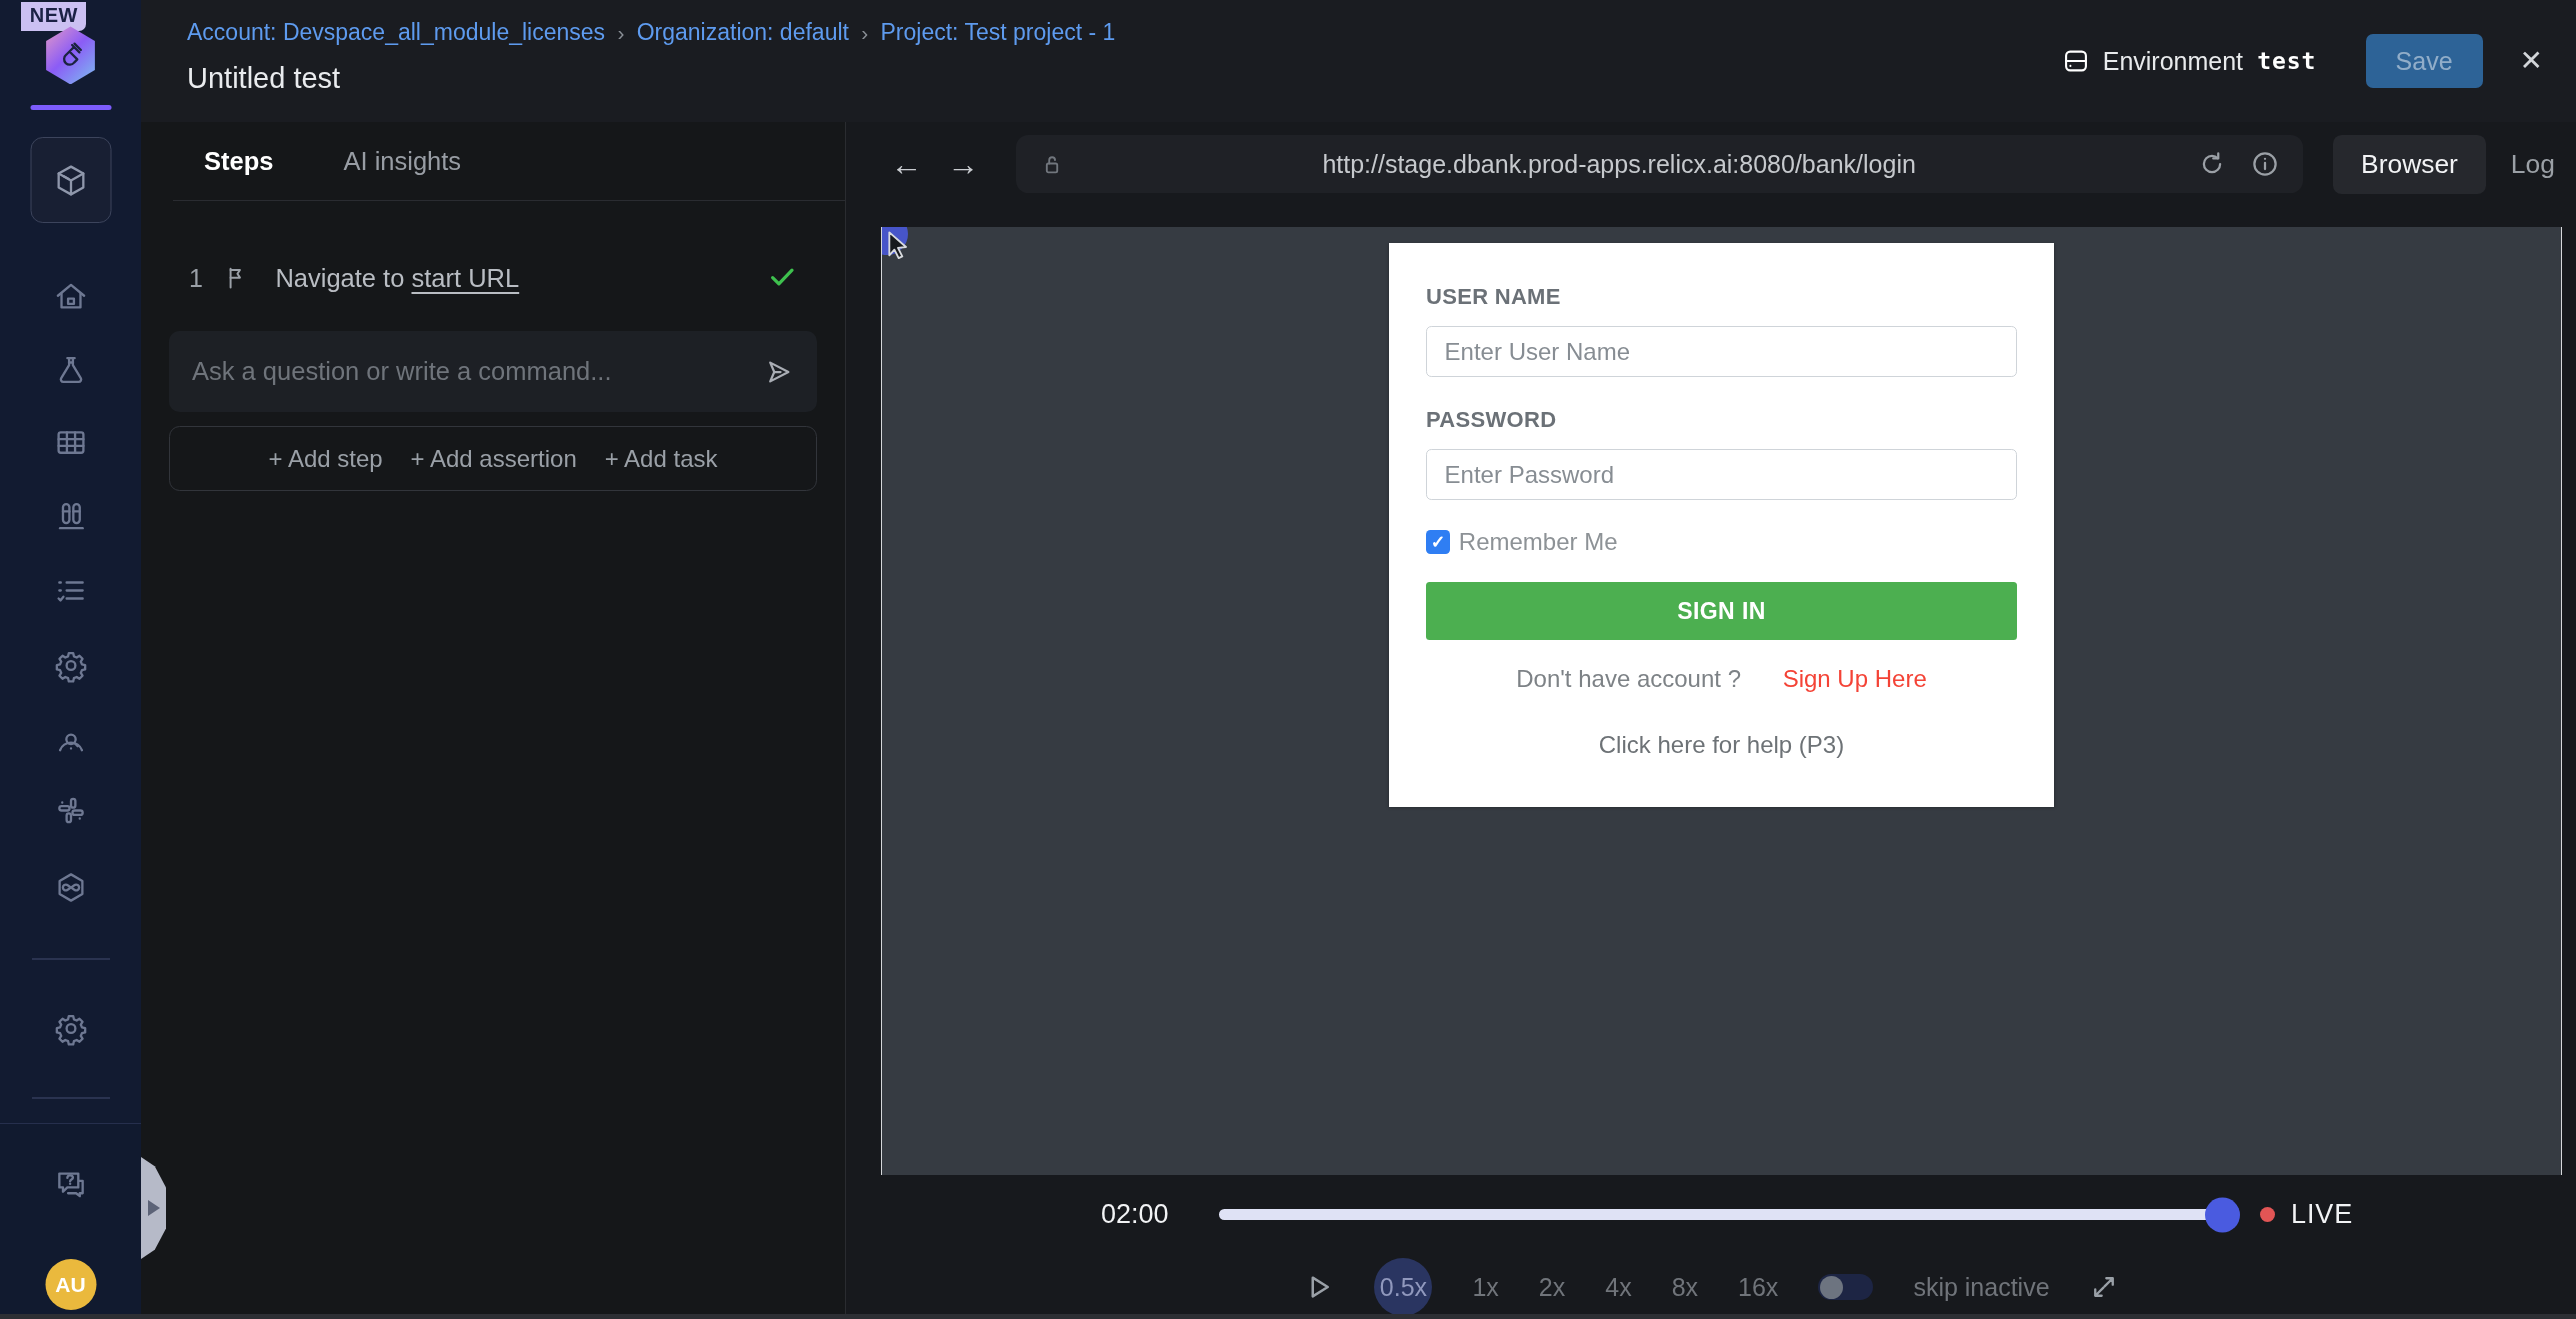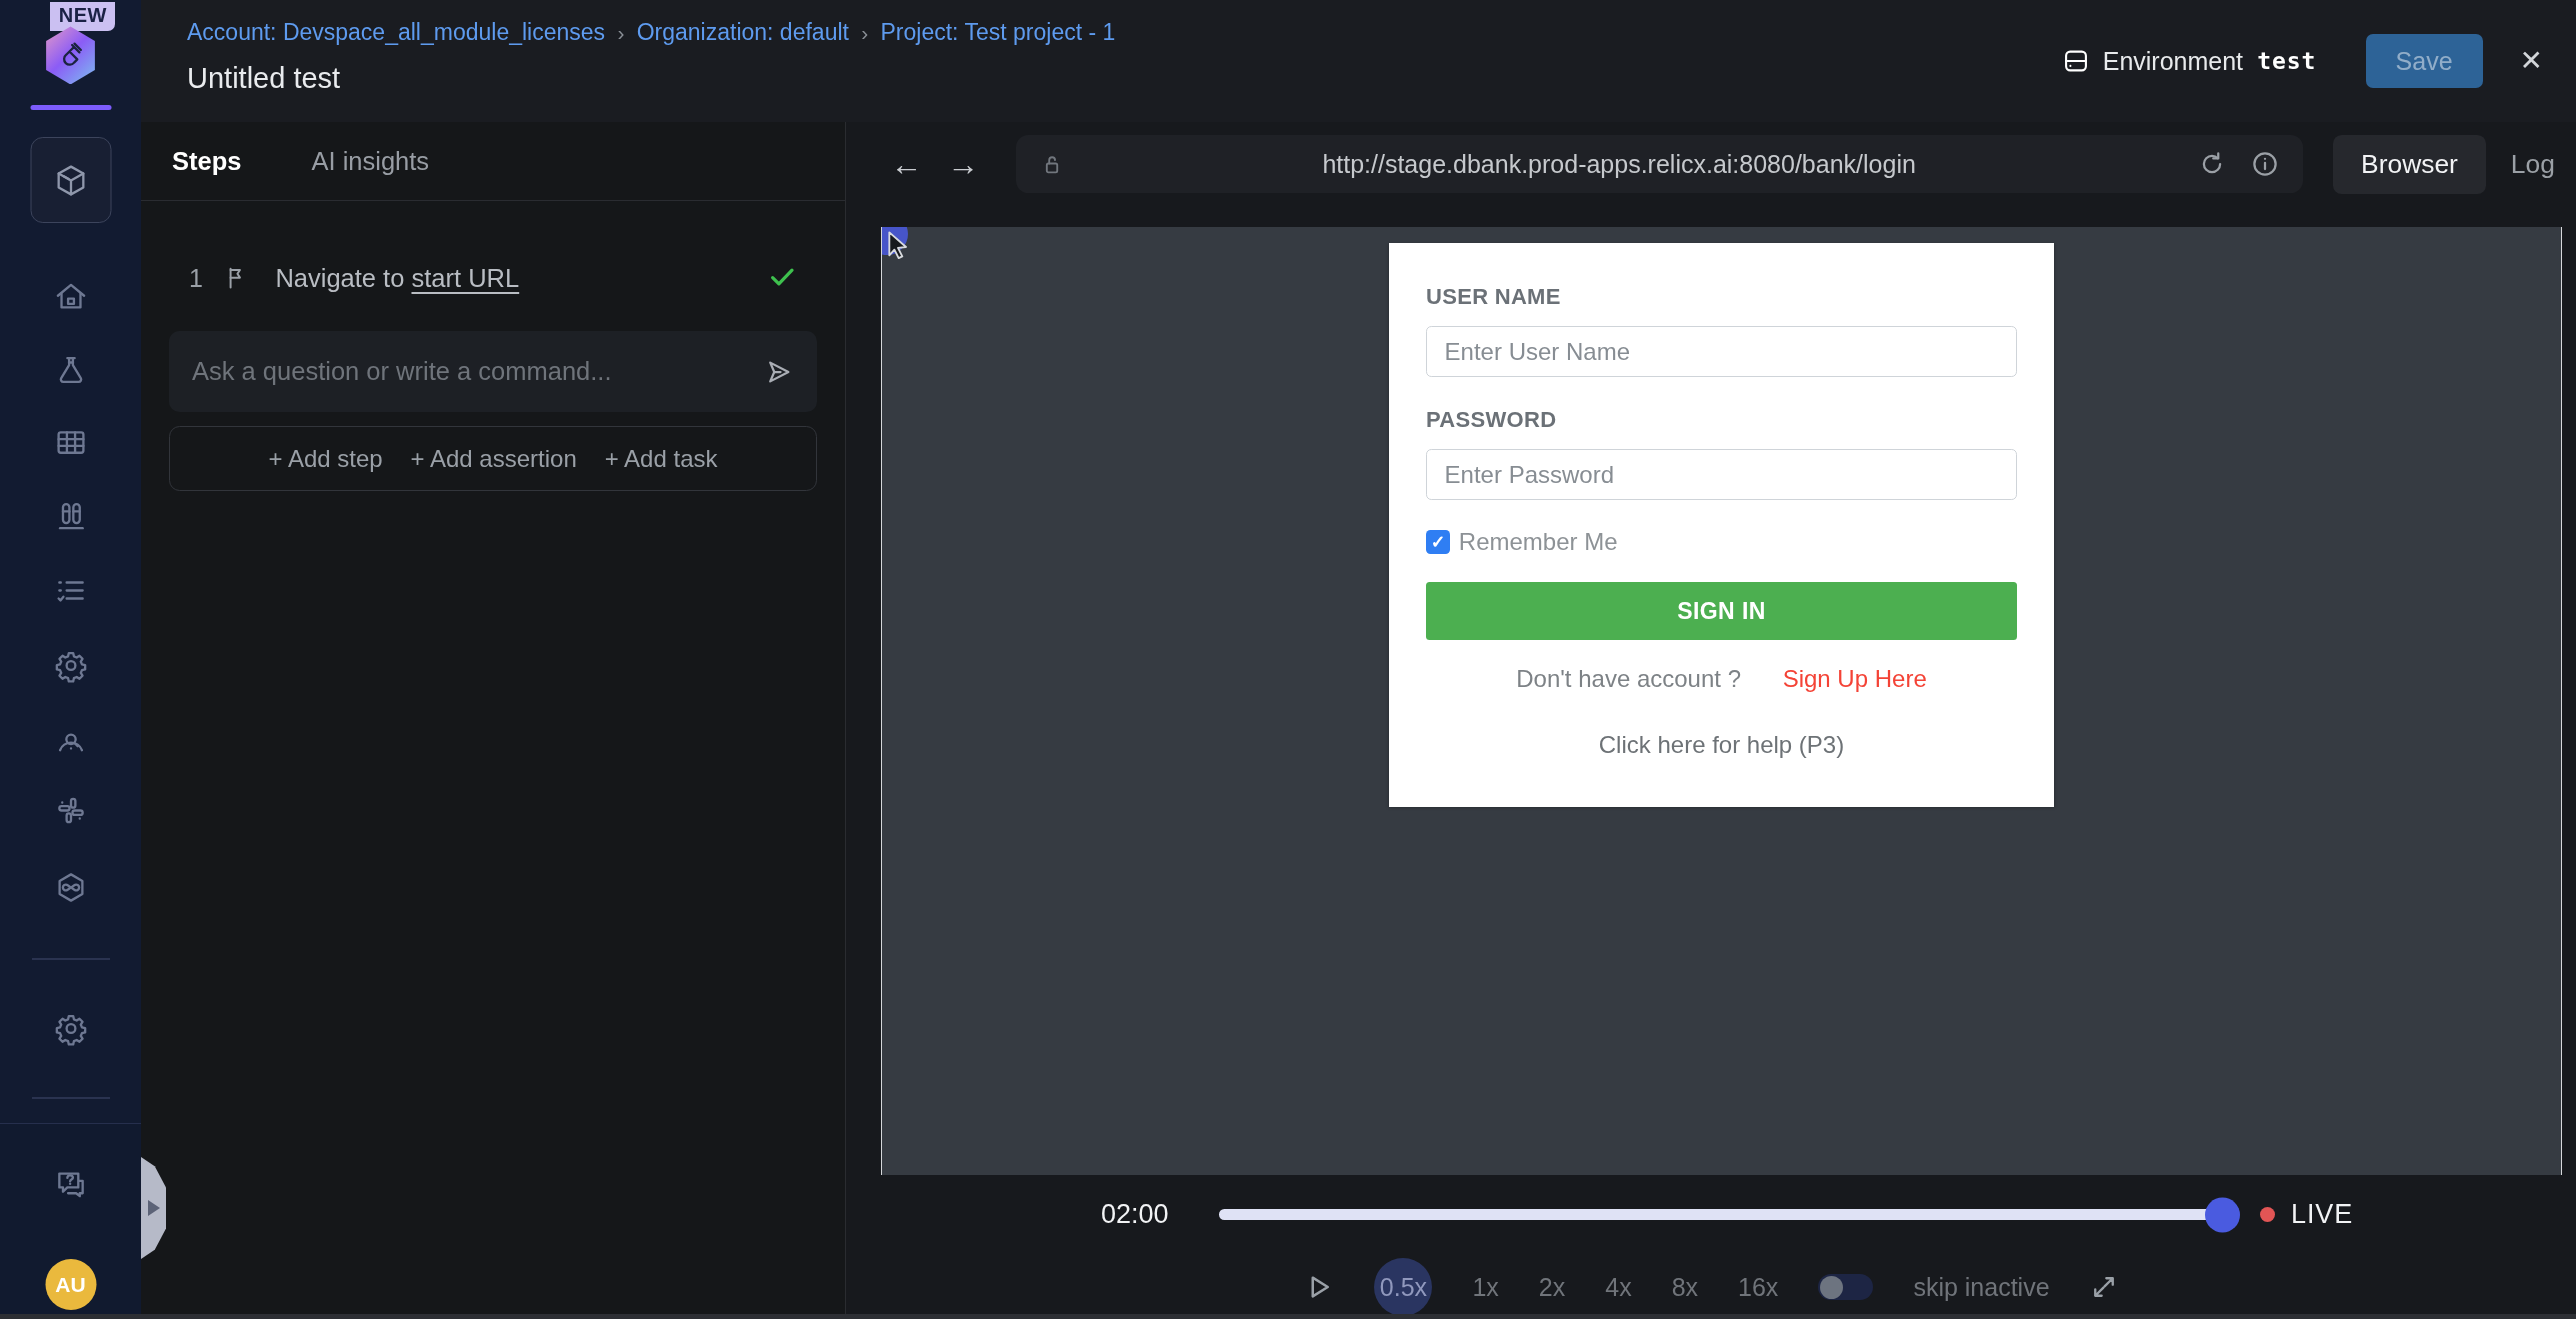--- a/index.html
+++ b/index.html
@@ -2,21 +2,21 @@
 <html style="font-size:14px"><head>
 <meta charset="utf-8">
 <style>
   * { margin:0; padding:0; box-sizing:border-box; }
   html,body { background:#0e1014; }
   body { font-family:"Liberation Sans", sans-serif; }
   .app { position:relative; width:2576px; height:1320px; background:#17191d; overflow:hidden; display:flex; }
 
   
   .sidebar { position:relative; width:141px; height:100%; background:#121b31; flex:0 0 141px; }
-  .new-badge { position:absolute; top:1.8px; left:21px; background:#cbc0f2; color:#1b2145; font-size:20px; font-weight:bold; padding:2.6px 8.8px 3.5px; border-radius:0 0 7px 0; letter-spacing:0.4px;margin-left:29px; }
+  .new-badge { position:absolute; top:1.8px; left:21px; background:#cbc0f2; color:#1b2145; font-size:20px; font-weight:bold; padding:2.6px 8.8px 3.5px; border-radius:0 0 7px 0; letter-spacing:0.4px; }
   .logo-hex { position:absolute; top:26.4px; left:50%; transform:translateX(-50%); width:53px; height:58px; background:linear-gradient(135deg,#e89cc5 0%,#8b5cf6 48%,#7cc4f0 100%); clip-path:polygon(50% 0,96% 25%,96% 75%,50% 100%,4% 75%,4% 25%); display:flex; align-items:center; justify-content:center; }
   .logo-hex svg { width:32px; height:32px; stroke:#1b2340; }
   .logo-underline { position:absolute; top:105px; left:50%; transform:translateX(-50%); width:81px; height:5.3px; border-radius:2.6px; background:#7c5cfc; }
   .side-active { position:absolute; top:137px; left:50%; transform:translateX(-50%); width:81px; height:86px; border:1.8px solid #3c445c; border-radius:12.3px; background:#181f33; display:flex; align-items:center; justify-content:center; }
   .side-ic { position:absolute; left:50%; transform:translateX(-50%); width:39px; height:39px; display:flex; align-items:center; justify-content:center; color:#6e7892; cursor:pointer; }
   .side-ic svg { width:35px; height:35px; stroke:currentColor; fill:none; stroke-width:1.6; stroke-linecap:round; stroke-linejoin:round; }
   .side-active svg { width:37px; height:37px; stroke:#8f97ab; fill:none; stroke-width:1.5; stroke-linecap:round; stroke-linejoin:round; }
   .side-div { position:absolute; left:50%; transform:translateX(-50%); width:78px; height:1.8px; background:#2a3350; }
   .sidebar-bottom { position:absolute; left:0; right:0; bottom:0; height:197px; background:#111a2f; border-top:1.8px solid #262f4d; }
   .avatar { position:absolute; top:1257px; left:50%; transform:translateX(-50%); width:51px; height:51px; border-radius:50%; background:#eab93d; color:#fff; font-weight:bold; font-size:21px; display:flex; align-items:center; justify-content:center; cursor:pointer; }
@@ -38,21 +38,21 @@
   .env-wrap { display:flex; align-items:center; gap:12.3px; color:#e8eaec; font-size:25px; }
   .env-wrap svg { width:28px; height:28px; stroke:#fff; fill:none; stroke-width:1.8; stroke-linecap:round; }
   .env-val { font-family:"DejaVu Sans Mono", monospace; font-weight:bold; font-size:23px; color:#fff; letter-spacing:0.9px; margin-left:1.8px; }
   .save-btn { background:#2d6397; color:rgba(255,255,255,.48); border:none; font-size:25px; padding:12.3px 30px; border-radius:7px; margin-left:26.4px; cursor:pointer; font-family:inherit; }
   .close-x { color:#d2d5d9; font-size:28px; margin-left:14px; cursor:pointer; line-height:1; }
 
   .main-row { flex:1; display:flex; min-height:0; }
 
   
   .steps-panel { width:705px; flex:0 0 705px; background:#151719; border-right:1.8px solid #2a2c30; position:relative; }
-  .tabs-row { height:79px; border-bottom:1.8px solid #2a2c31; display:flex; align-items:center; padding-left:31px; gap:70px; }
+  .tabs-row { height:79px; border-bottom:1.8px solid #2a2c31; display:flex; align-items:center; padding-left:31px; gap:70px;margin-left:32px; }
   .tab-steps { color:#fff; font-weight:bold; font-size:25.5px; cursor:pointer; }
   .tab-ai { color:#989da4; font-size:25.5px; cursor:pointer; }
   .step-row { position:absolute; top:130px; left:0; right:0; height:53px; display:flex; align-items:center; padding:0 48px; cursor:pointer; }
   .step-num { color:#9aa0a7; font-size:25px; width:35px; }
   .step-row svg.flag { width:26.4px; height:26.4px; stroke:#9aa0a7; fill:none; stroke-width:1.8; stroke-linecap:round; stroke-linejoin:round; margin-right:25px; }
   .step-text { color:#b9bdc3; font-size:25.5px; }
   .step-text .lnk { text-decoration:underline; text-underline-offset:5.3px; cursor:pointer; }
   .step-check { margin-left:auto; }
   .step-check svg { width:30px; height:30px; stroke:#3ec14e; fill:none; stroke-width:2.6; stroke-linecap:round; stroke-linejoin:round; }
   .cmd-box { position:absolute; top:209px; left:28px; width:648px; height:81px; background:#1d2025; border-radius:10.6px; display:flex; align-items:center; padding:0 23px; }

